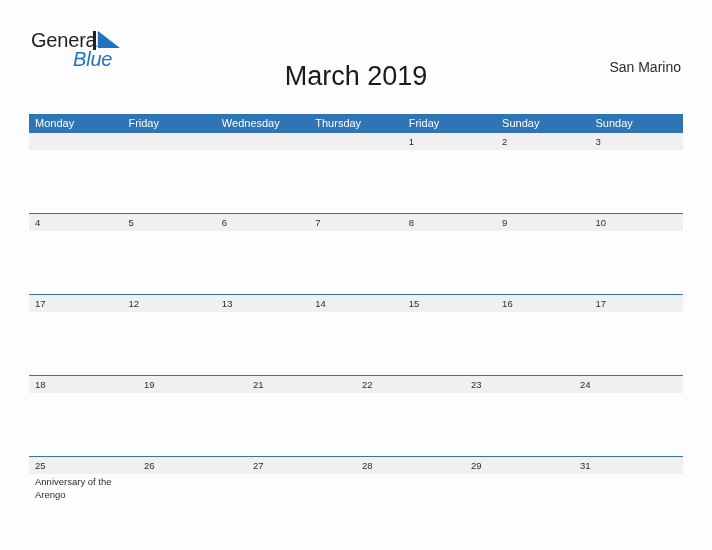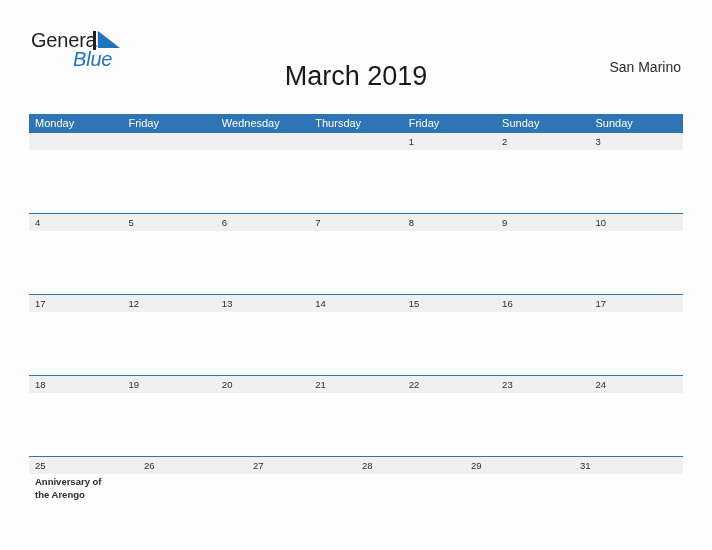--- a/index.html
+++ b/index.html
@@ -147,21 +147,20 @@
   .week-body {
     display: flex;
     width: 654px;
     height: 63px;
     background: #fdfdfd;
   }
   .day-body {
     flex: 1 1 0;
     padding: 2px 6px 0 6px;
     box-sizing: border-box;
-    font-weight: bold;
   }
   .event {
     font-size: 9.5px;
     line-height: 12.5px;
     color: #2d2d2d;
     font-family: "Liberation Sans", sans-serif;
     word-wrap: break-word;
   }
 </style>
 </head>
@@ -255,21 +254,20 @@
             <div class="day-body"></div>
             <div class="day-body"></div>
             <div class="day-body"></div>
             <div class="day-body"></div>
           </div>
         </div>
         <div class="week">
           <div class="week-band">
             <div class="day-num">18</div>
             <div class="day-num">19</div>
-            <div class="day-num">20</div>
             <div class="day-num">21</div>
             <div class="day-num">22</div>
             <div class="day-num">23</div>
             <div class="day-num">24</div>
           </div>
           <div class="week-body">
             <div class="day-body"></div>
             <div class="day-body"></div>
             <div class="day-body"></div>
             <div class="day-body"></div>

